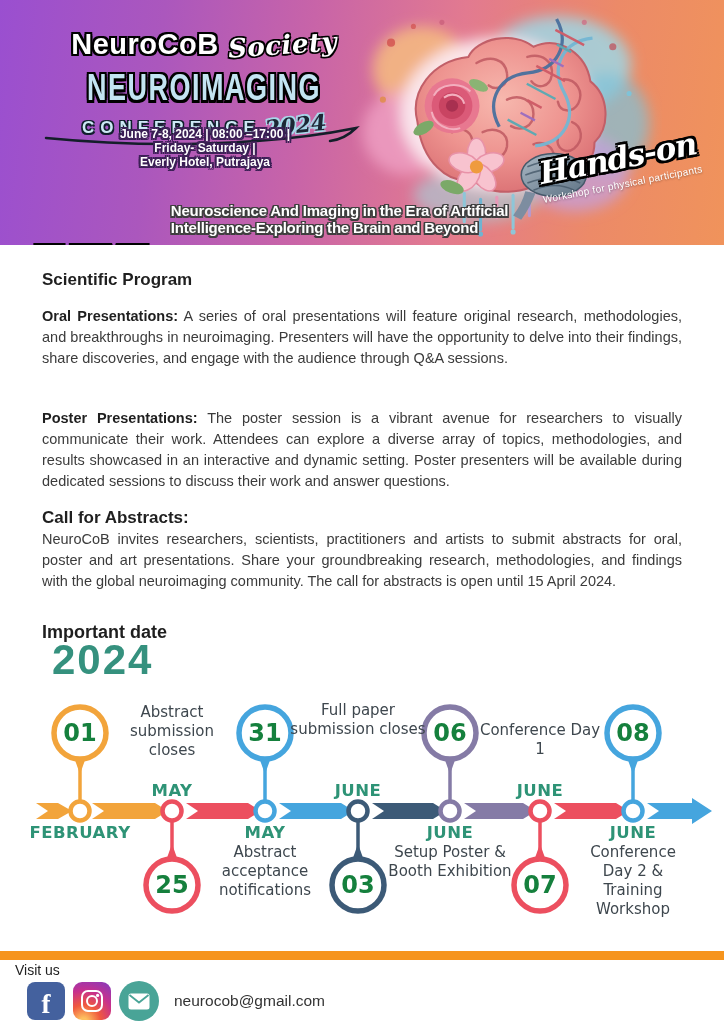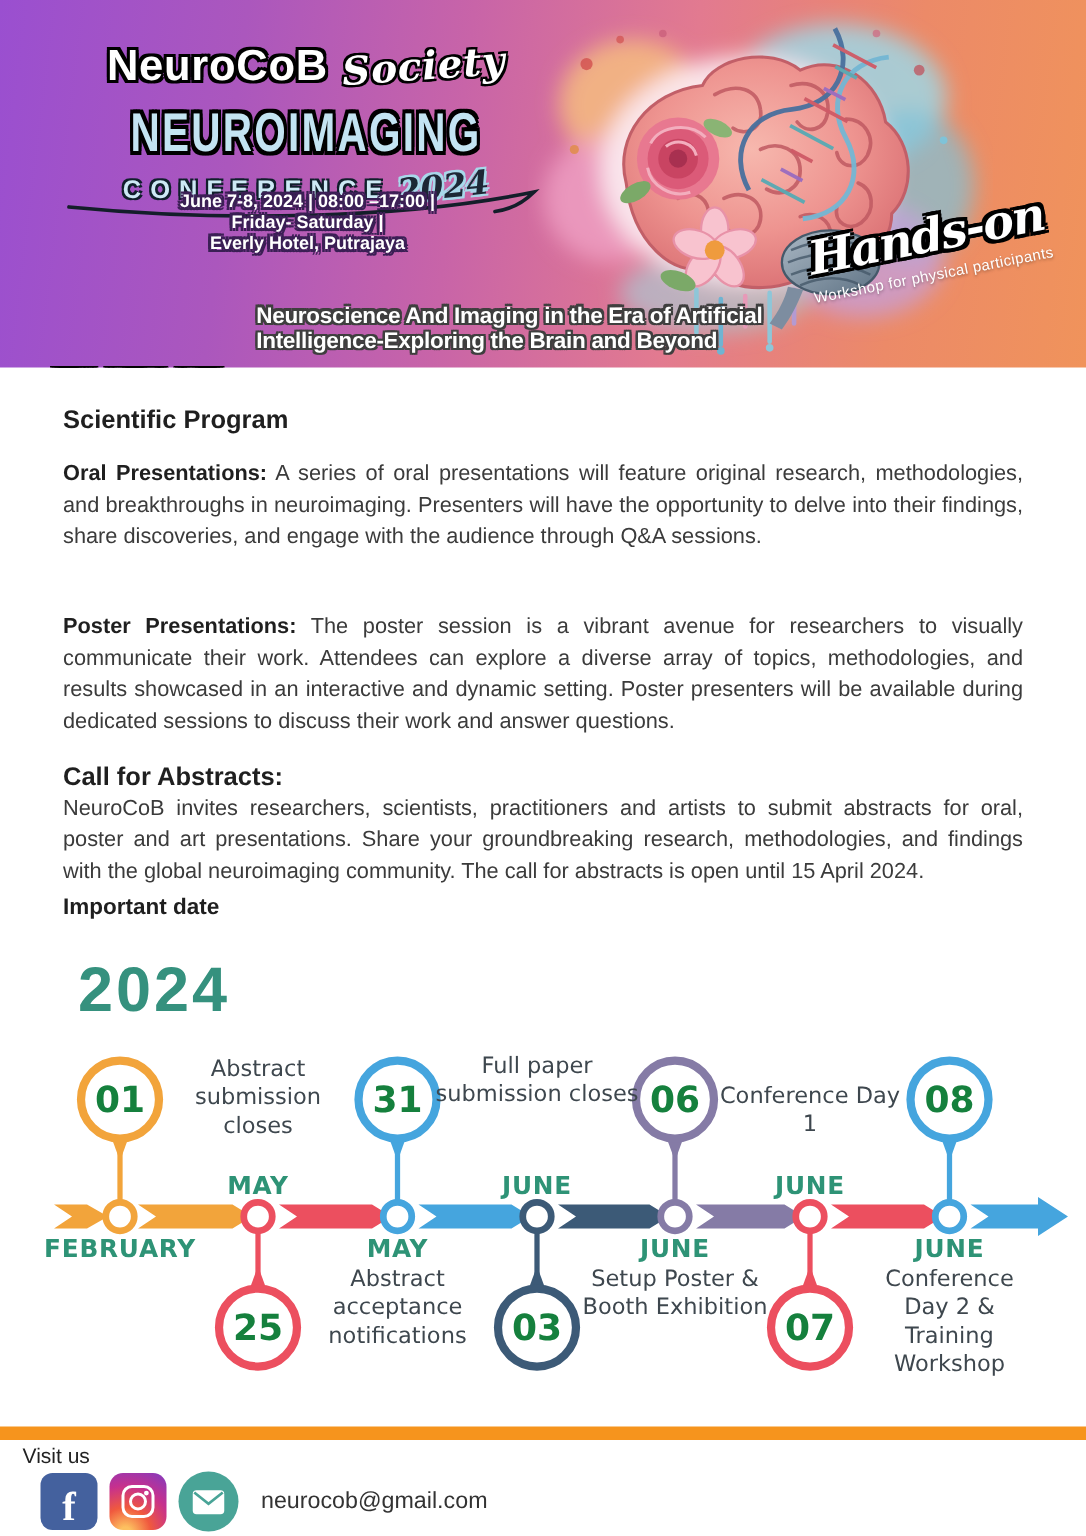--- a/index.html
+++ b/index.html
@@ -218,21 +218,21 @@
 
   <div class="bhead" style="top:270px">Scientific Program</div>
 
   <p class="para" style="top:306px;margin:0"><b>Oral Presentations:</b> <span>A series of oral presentations will feature original research, methodologies, and breakthroughs in neuroimaging. Presenters will have the opportunity to delve into their findings, share discoveries, and engage with the audience through Q&amp;A sessions.</span></p>
 
   <p class="para" style="top:408px;margin:0"><b>Poster Presentations:</b> <span>The poster session is a vibrant avenue for researchers to visually communicate their work. Attendees can explore a diverse array of topics, methodologies, and results showcased in an interactive and dynamic setting. Poster presenters will be available during dedicated sessions to discuss their work and answer questions.</span></p>
 
   <div class="bhead" style="top:508px">Call for Abstracts:</div>
   <p class="para" style="top:529px;margin:0">NeuroCoB invites researchers, scientists, practitioners and artists to submit abstracts for oral, poster and art presentations. Share your groundbreaking research, methodologies, and findings with the global neuroimaging community. The call for abstracts is open until 15 April 2024.</p>
 
-  <div class="bhead" style="top:596px;font-size:15px">Important date</div>
+  <div class="bhead" style="top:622px;font-size:18px">Important date</div>
   <div id="year-big">2024</div>
 
   <div id="timeline">
     <svg width="724" height="252" viewBox="0 0 724 252">
 
       <polygon points="36,110 58,110 72,118 58,126 36,126 48,118" fill="#F2A43B"></polygon>
       <polygon points="92,110 155,110 168,118 155,126 92,126 104,118" fill="#F2A43B"></polygon>
       <polygon points="186,110 248,110 261,118 248,126 186,126 198,118" fill="#EC4F5F"></polygon>
       <polygon points="279,110 341,110 354,118 341,126 279,126 291,118" fill="#45A5DE"></polygon>
       <polygon points="372,110 433,110 446,118 433,126 372,126 384,118" fill="#3C5A77"></polygon>

